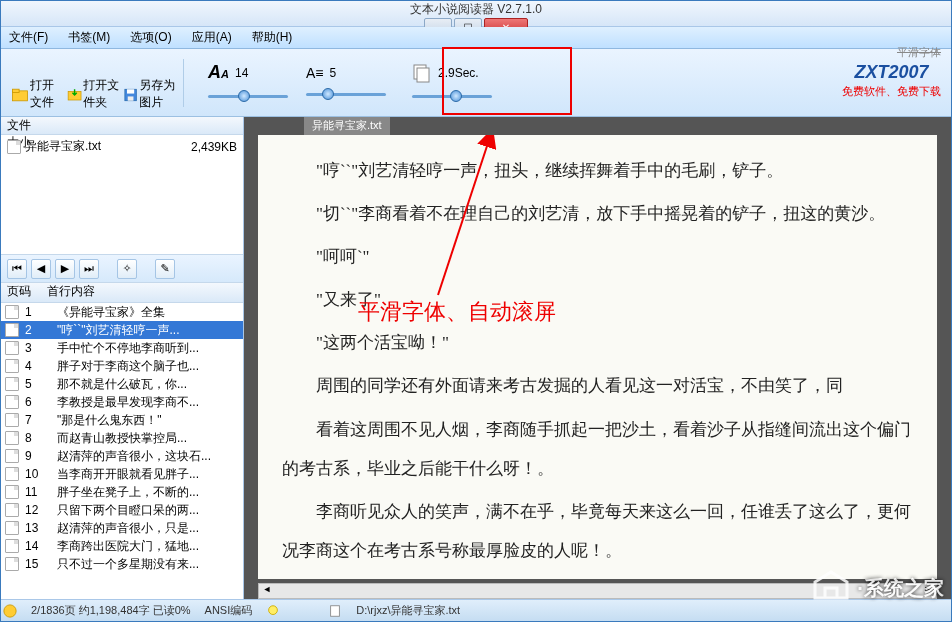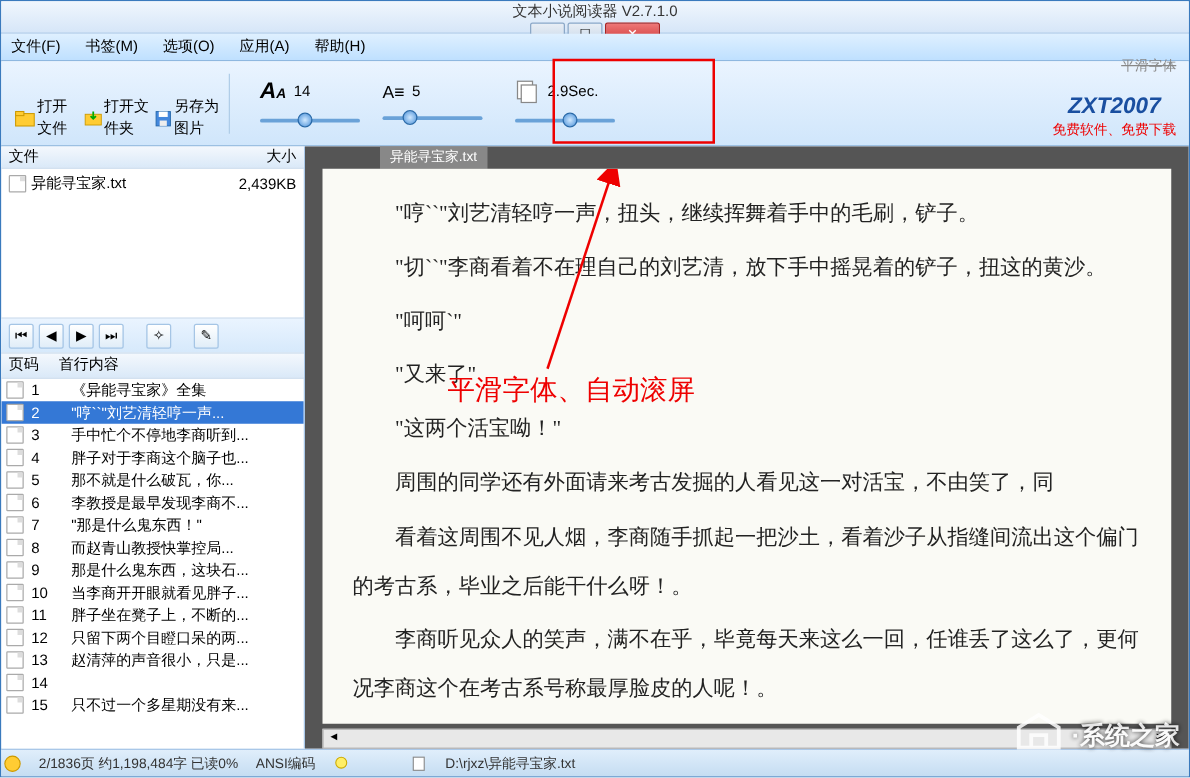--- a/index.html
+++ b/index.html
@@ -25,30 +25,30 @@
 .ctl-group { display: flex; flex-direction: column; align-items: flex-start; margin-left: 18px; gap: 6px; }
 .ctl-row { display: flex; align-items: center; gap: 6px; }
 .slider { width: 80px; height: 14px; position: relative; }
 .slider-track { position:absolute; top:6px; left:0; right:0; height:3px; background:#6aa2d8; border-radius:2px; }
 .slider-thumb { position:absolute; top:1px; width:12px; height:12px; background: radial-gradient(#cfe8ff,#4a90d8); border:1px solid #2a6aa8; border-radius:50%; }
 
 .highlight-box { position:absolute; border:2px solid #e00; pointer-events:none; z-index:10; }
 .arrow-svg { position:absolute; pointer-events:none; z-index:10; }
 .annotation-text { position:absolute; color:#e00; font-size:22px; font-family: SimSun; z-index:10; }
 
-.brand { position:absolute; right:10px; top:21px; text-align:center;margin-left:47px; }
+.brand { position:absolute; right:10px; top:9px; text-align:center;margin-left:47px; }
 .brand-logo { font-size:22px; font-weight:bold; font-style:italic; color:#1a4fa0; font-family: Arial; }
 .brand-logo span { color:#1a4fa0; font-size:18px; }
 .brand-sub { font-size:11px; color:#e00; }
 .free-sw { position:absolute; right:10px; top:-4px; font-size:11px; color:#888; text-decoration: line-through; }
 
 .main { flex:1; display:flex; overflow:hidden; }
 
 .sidebar { width: 243px; background:#fff; border-right:1px solid #a9c7e8; display:flex; flex-direction:column; }
-.files-header { height:18px; background:linear-gradient(#f4f8fd,#dae9f8); border-bottom:1px solid #c5d8eb; display:flex; padding:0 6px; align-items:flex-start; font-size:12px; }
+.files-header { height:18px; background:linear-gradient(#f4f8fd,#dae9f8); border-bottom:1px solid #c5d8eb; display:flex; padding:0 6px; align-items:flex-start; font-size:12px;flex-direction:column; }
 .files-header .fh-name { flex:1; }
 .files-list { height:120px; overflow:auto; border-bottom:1px solid #c5d8eb; padding:2px; }
 .file-row { display:flex; align-items:center; padding:1px 4px; gap:4px; cursor:pointer; }
 .file-icon { width:14px; height:14px; background:#fff; border:1px solid #aaa; border-radius:1px; position:relative; }
 .file-icon::after { content:''; position:absolute; top:0; right:0; width:4px; height:4px; background:#ddd; }
 
 .nav-toolbar { height:28px; background:linear-gradient(#eaf4ff,#d6e9fb); border-bottom:1px solid #c5d8eb; display:flex; align-items:center; padding:0 6px; gap:4px; }
 .nav-btn { width:20px; height:20px; border:1px solid #a5c5e5; background:linear-gradient(#fff,#e0edf8); border-radius:2px; display:flex; align-items:center; justify-content:center; cursor:pointer; font-size:11px; }
 
 .pages-header { height:20px; background:linear-gradient(#f4f8fd,#dae9f8); border-bottom:1px solid #c5d8eb; display:flex; padding:0 6px; }
@@ -230,21 +230,21 @@
             <span style="white-space:nowrap;overflow:hidden;text-overflow:clip;flex:1">"那是什么鬼东西！"</span>
           </div>
           <div class="page-row">
             <div class="file-icon page-icon"></div>
             <span class="page-num">8</span>
             <span style="white-space:nowrap;overflow:hidden;text-overflow:clip;flex:1">而赵青山教授快掌控局...</span>
           </div>
           <div class="page-row">
             <div class="file-icon page-icon"></div>
             <span class="page-num">9</span>
-            <span style="white-space:nowrap;overflow:hidden;text-overflow:clip;flex:1">那是什么鬼东西，这块石...</span>
+            <span style="white-space:nowrap;overflow:hidden;text-overflow:clip;flex:1">赵清萍的声音很小，这块石...</span>
           </div>
           <div class="page-row">
             <div class="file-icon page-icon"></div>
             <span class="page-num">10</span>
             <span style="white-space:nowrap;overflow:hidden;text-overflow:clip;flex:1">当李商开开眼就看见胖子...</span>
           </div>
           <div class="page-row">
             <div class="file-icon page-icon"></div>
             <span class="page-num">11</span>
             <span style="white-space:nowrap;overflow:hidden;text-overflow:clip;flex:1">胖子坐在凳子上，不断的...</span>
@@ -255,20 +255,21 @@
             <span style="white-space:nowrap;overflow:hidden;text-overflow:clip;flex:1">只留下两个目瞪口呆的两...</span>
           </div>
           <div class="page-row">
             <div class="file-icon page-icon"></div>
             <span class="page-num">13</span>
             <span style="white-space:nowrap;overflow:hidden;text-overflow:clip;flex:1">赵清萍的声音很小，只是...</span>
           </div>
           <div class="page-row">
             <div class="file-icon page-icon"></div>
             <span class="page-num">14</span>
+            <span style="white-space:nowrap;overflow:hidden;text-overflow:clip;flex:1">李商跨出医院大门，猛地...</span>
           </div>
           <div class="page-row">
             <div class="file-icon page-icon"></div>
             <span class="page-num">15</span>
             <span style="white-space:nowrap;overflow:hidden;text-overflow:clip;flex:1">只不过一个多星期没有来...</span>
           </div>
         </div>
     </div>
 
     <div class="reader">

